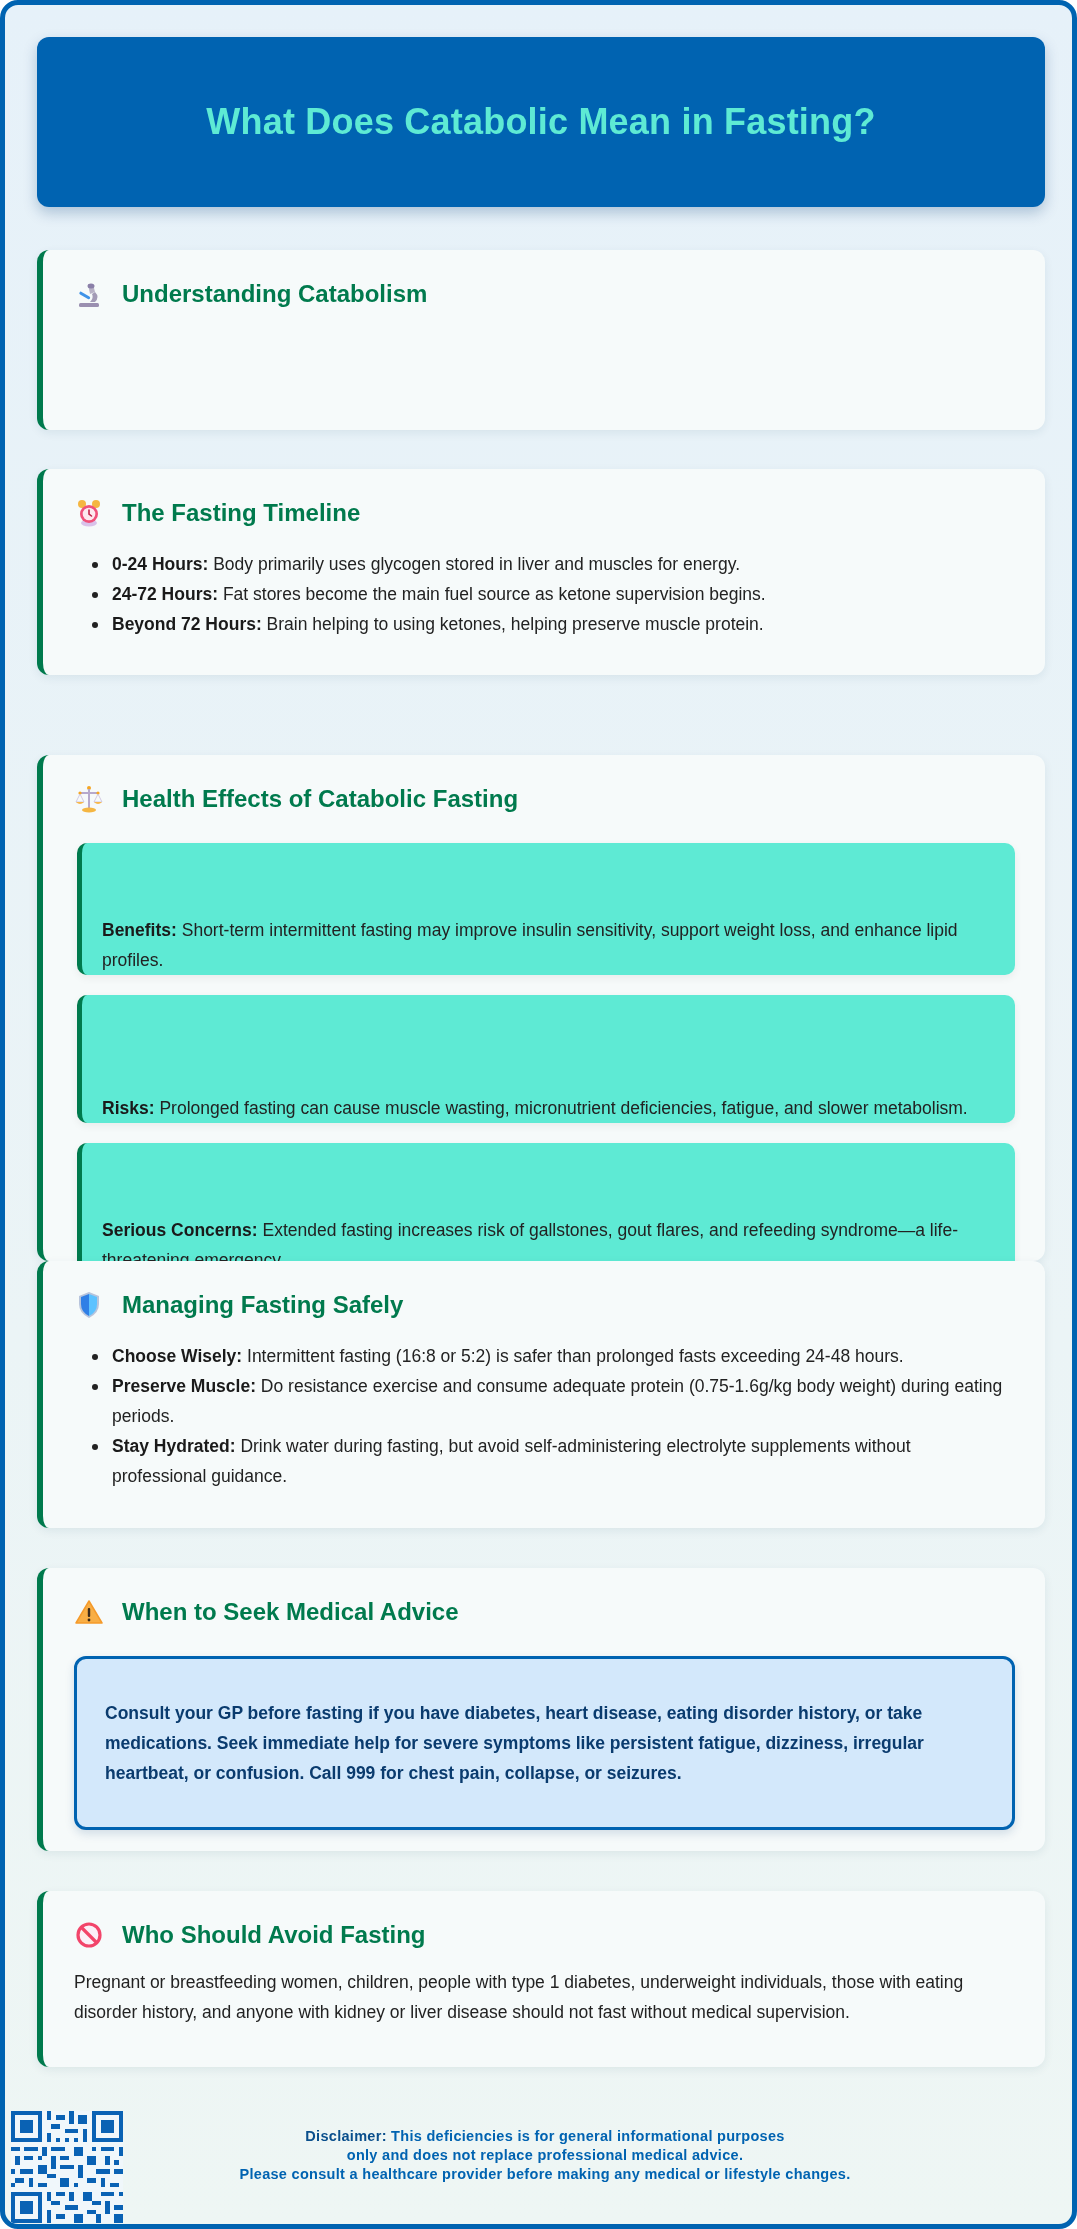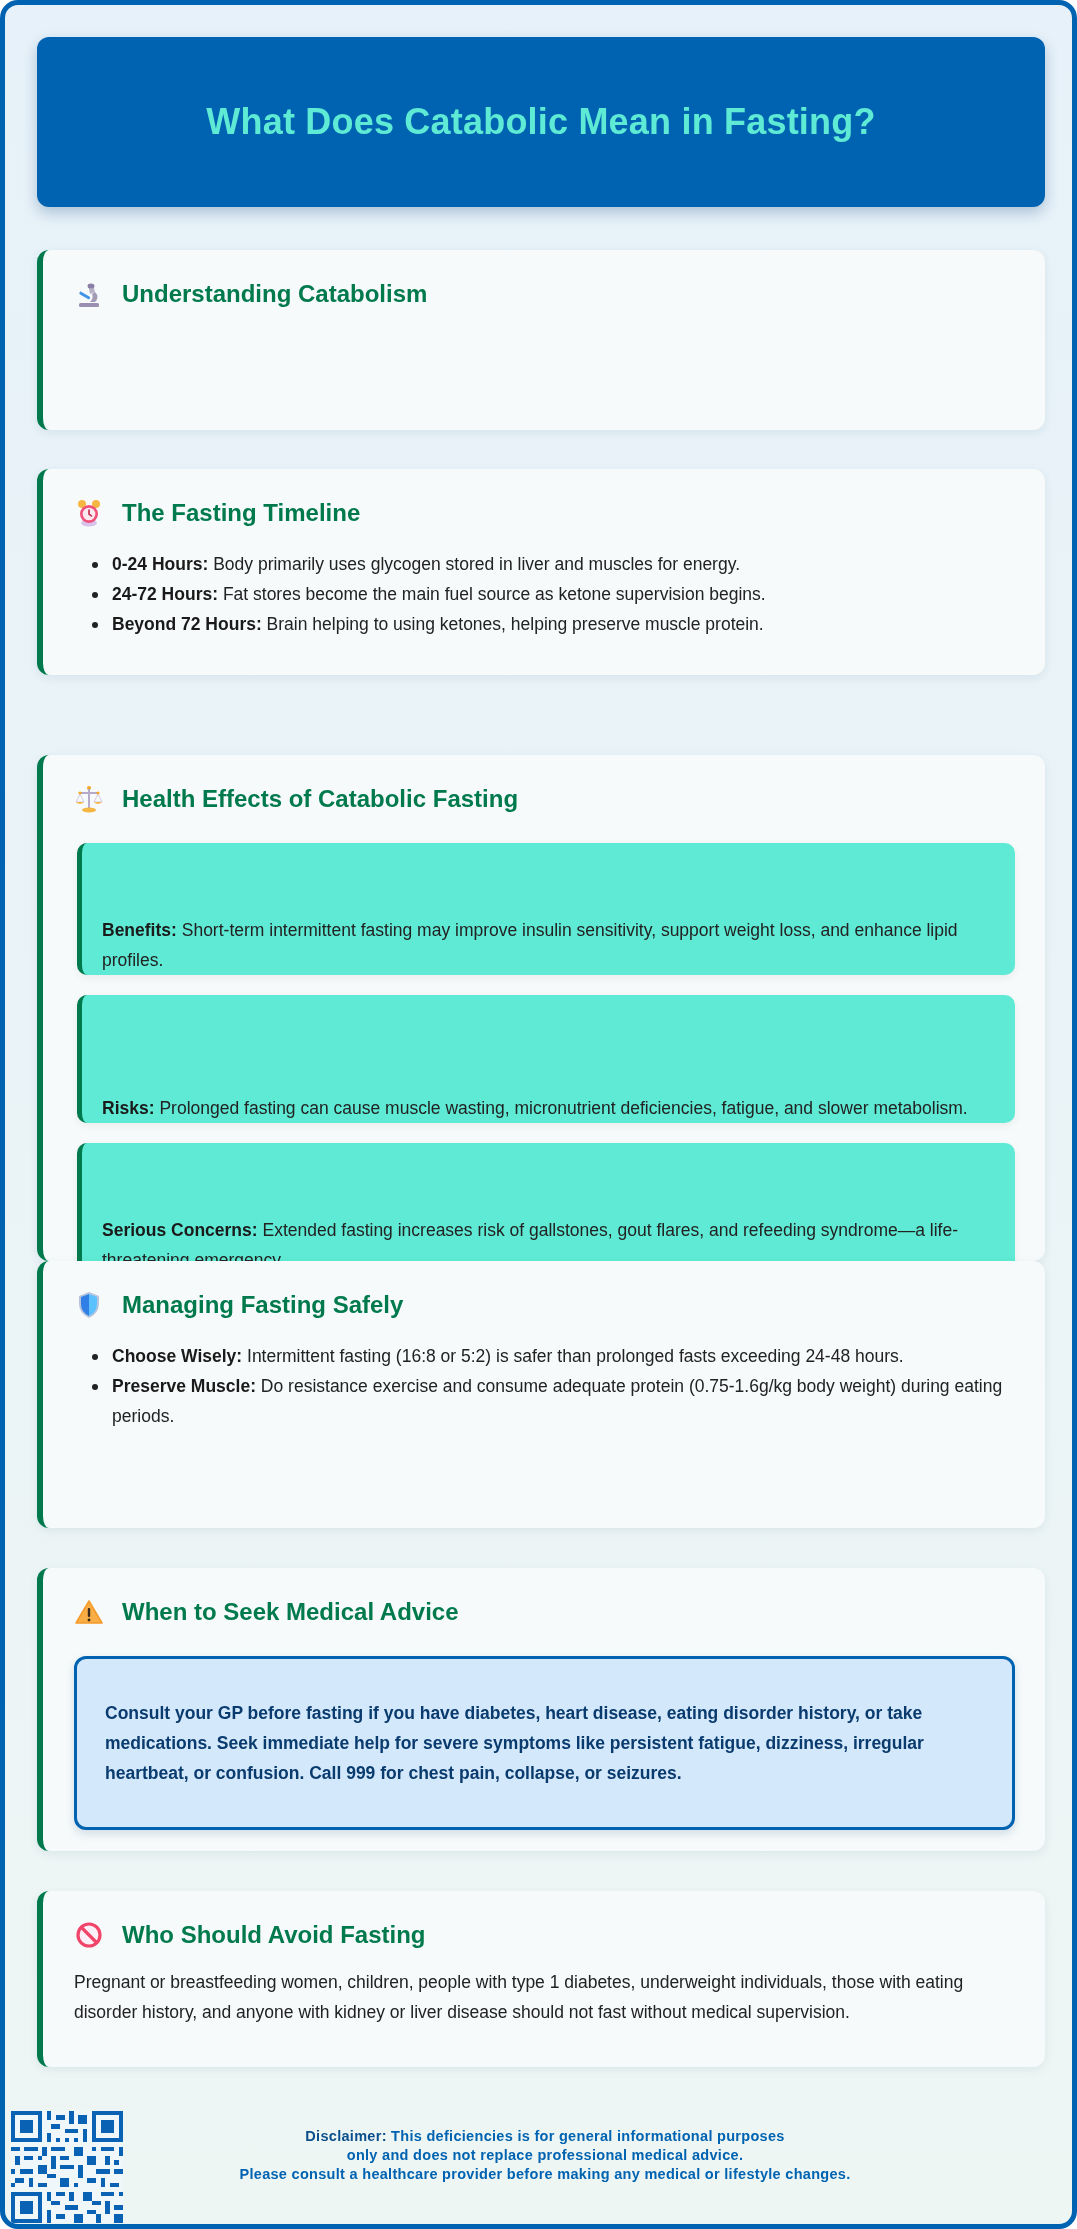--- a/index.html
+++ b/index.html
@@ -134,20 +134,21 @@
           <path d="M12 1 L22 5 L22 13 Q22 22 12 27 Q2 22 2 13 L2 5 Z" fill="#b7c4dc"></path>
           <path d="M12 3 L20 6 L20 13 Q20 21 12 25 Z" fill="#5cc2ff"></path>
           <path d="M12 3 L4 6 L4 13 Q4 21 12 25 Z" fill="#2f7fe6"></path>
         </svg>
       </span>
       <h2>Managing Fasting Safely</h2>
     </div>
     <ul>
       <li><b>Choose Wisely:</b><span> Intermittent fasting (16:8 or 5:2) is safer than prolonged fasts exceeding 24-48 hours.</span></li>
       <li><b>Preserve Muscle:</b><span> Do resistance exercise and consume adequate protein (0.75-1.6g/kg body weight) during eating periods.</span></li>
+      <li><b>Stay Hydrated:</b><span> Drink water during fasting, but avoid self-administering electrolyte supplements without professional guidance.</span></li>
     </ul>
   </section>
 
   <section class="card" style="top:1563px; height:283px; padding-right:30px;">
     <div class="card-title">
       <span class="icon">
         <svg width="28" height="26" viewBox="0 0 28 26">
           <path d="M14 2 L27 24 L1 24 Z" fill="#f8ae45" stroke="#f59a2a" stroke-width="1.5" stroke-linejoin="round"></path>
           <rect x="12.8" y="9" width="2.4" height="9" rx="1" fill="#3a2a1a"></rect>
           <circle cx="14" cy="21" r="1.4" fill="#3a2a1a"></circle>

